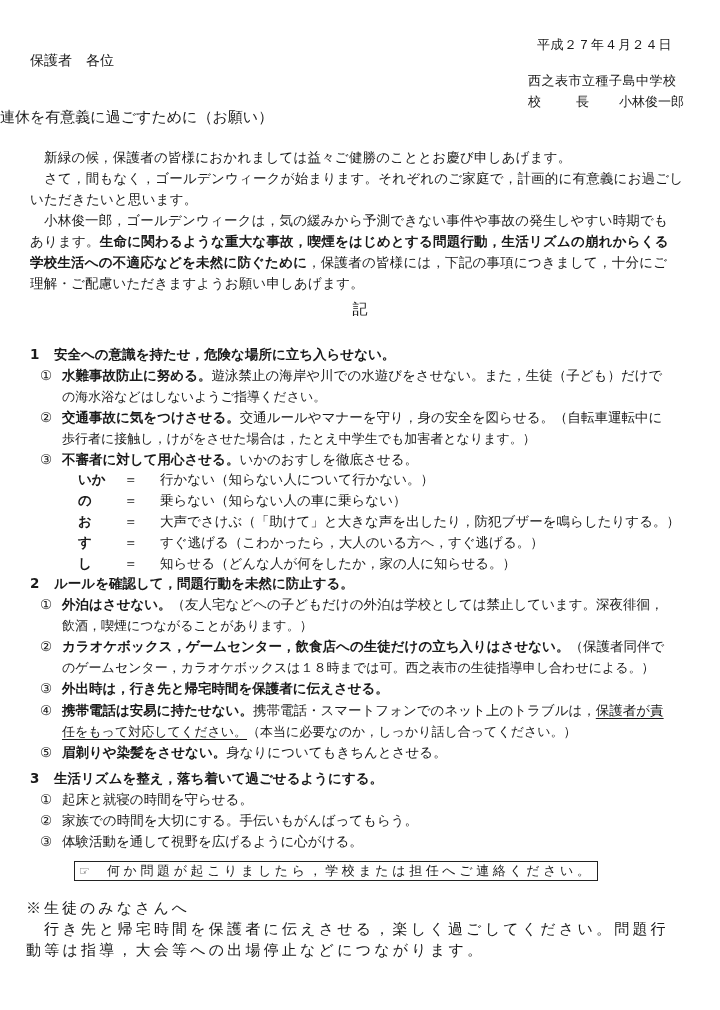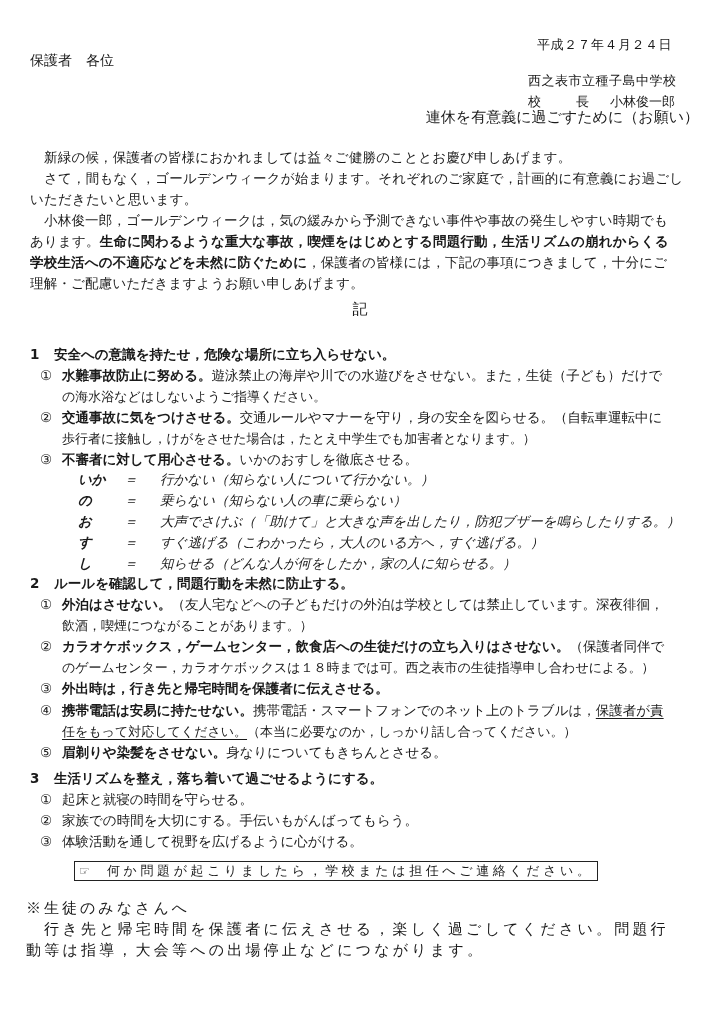--- a/index.html
+++ b/index.html
@@ -10,48 +10,48 @@
     font-size: 13.5px;
   }
   .abs { position: absolute; white-space: nowrap; }
   .bold { font-weight: bold; font-family: "DejaVu Sans", "Liberation Sans", sans-serif; }
   .date { top: 36px; right: 48px; font-size: 13px; letter-spacing: 0.5px; }
   .addressee { top: 52px; left: 30px; font-size: 14px; }
   .school { top: 72px; left: 528px; font-size: 13px; letter-spacing: 0.5px; }
   .principal { top: 93px; left: 528px; font-size: 13px; }
   .principal .role { display: inline-block; width: 72px; letter-spacing: 0; }
   .principal .role span { display: inline-block; }
-  .title { top: 108px; left: 0; width: 699px; text-align: right; font-size: 15px; }
+  .title { top: 108px; left: 0; width: 699px; text-align: left; font-size: 15px; }
   .para { left: 30px; font-size: 13.5px; letter-spacing: 0.2px; }
   .ki { top: 300px; left: 0; width: 720px; text-align: center; font-size: 15px; }
   .section-head { left: 30px; font-size: 13.5px; }
   .item { left: 40px; font-size: 13.5px; }
   .item .num { display: inline-block; width: 22px; }
   .cont { left: 62px; font-size: 13px; }
-  .ika-row { left: 78px; font-size: 13.5px; font-style: italic; }
+  .ika-row { left: 78px; font-size: 13.5px; }
   .ika-row .k { display: inline-block; width: 46px; }
   .ika-row .eq { display: inline-block; width: 36px; }
   .underline { text-decoration: underline; text-underline-offset: 3px; }
   .notice {
     position: absolute; top: 861px; left: 27px; width: 524px; height: 20px;
     border: 1.5px solid #222; box-sizing: border-box;
     font-size: 13px; letter-spacing: 3.6px; line-height: 17px; white-space: nowrap; margin-left: 47px;
   }
   .notice .hand { display: inline-block; width: 28px; padding-left: 4px; letter-spacing: 0; font-size: 12px; }
   .student-head { top: 899px; left: 26px; font-size: 15px; letter-spacing: 3px; }
   .student-body { left: 26px; font-size: 15px; letter-spacing: 3.2px; }
 </style>
 </head>
 <body>
 
 <div class="abs date">平成２７年４月２４日</div>
 <div class="abs addressee">保護者　各位</div>
 <div class="abs school">西之表市立種子島中学校</div>
 <div class="abs principal">
-  <span class="role"><span style="width:48px">校</span><span>長</span></span><span style="margin-left:10px">小林俊一郎</span>
+  <span class="role"><span style="width:48px">校</span><span>長</span></span><span style="margin-left:19px">小林俊一郎</span>
 </div>
 <div class="abs title">連休を有意義に過ごすために（お願い）</div>
 
 <div class="abs para" style="top:149px;left:44px">新緑の候，保護者の皆様におかれましては益々ご健勝のこととお慶び申しあげます。</div>
 <div class="abs para" style="top:170px;left:44px">さて，間もなく，ゴールデンウィークが始まります。それぞれのご家庭で，計画的に有意義にお過ごし</div>
 <div class="abs para" style="top:191px">いただきたいと思います。</div>
 <div class="abs para" style="top:212px;left:44px">小林俊一郎，ゴールデンウィークは，気の緩みから予測できない事件や事故の発生しやすい時期でも</div>
 <div class="abs para" style="top:233px">
   <span>あります。</span><span class="bold">生命に関わるような重大な事故，喫煙をはじめとする問題行動，生活リズムの崩れからくる</span>
 </div>

